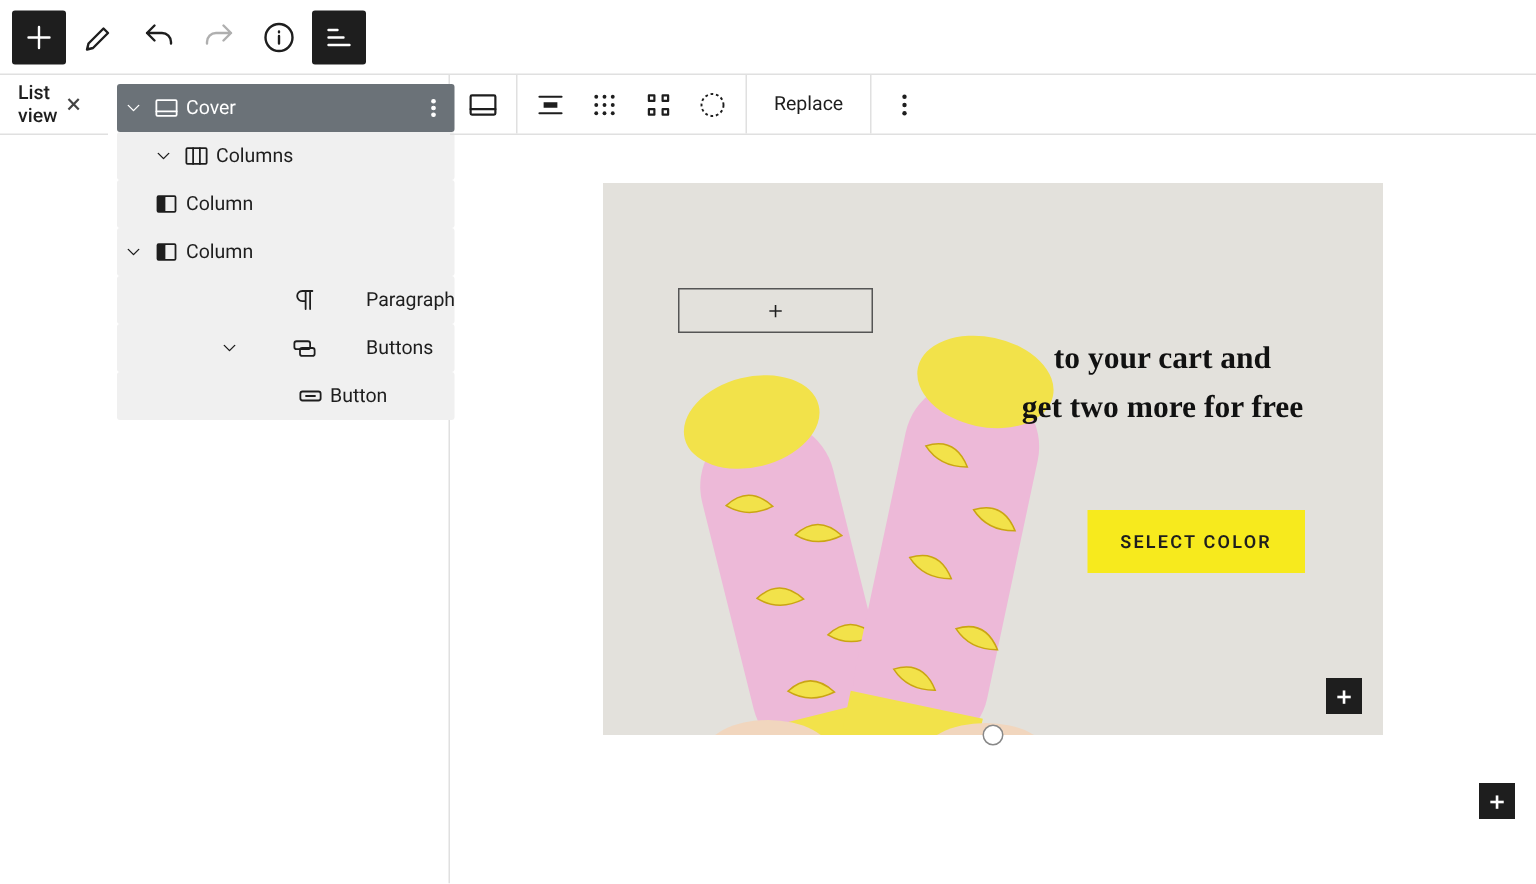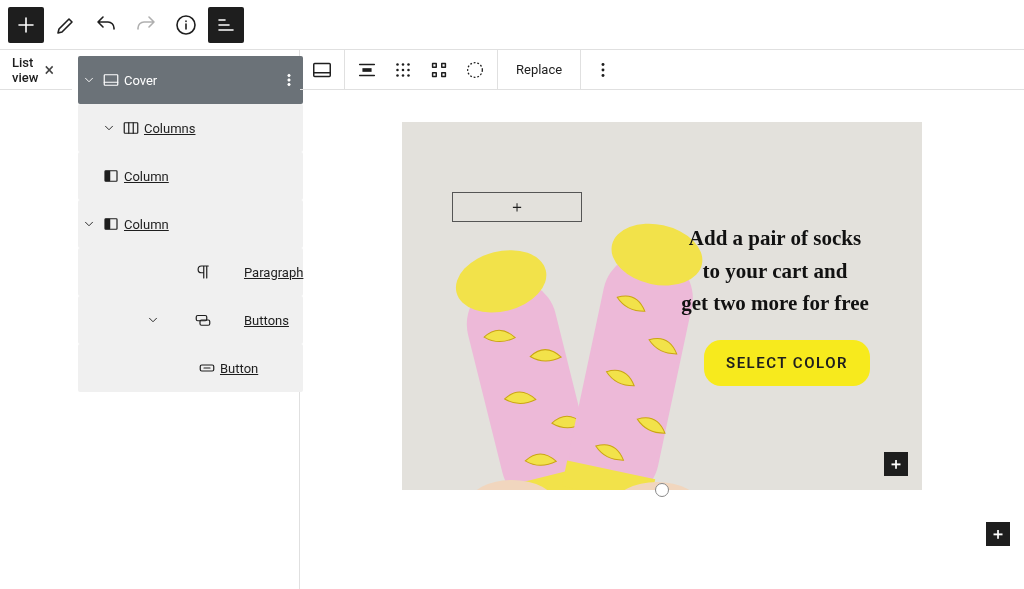--- a/index.html
+++ b/index.html
@@ -13,28 +13,28 @@
   .tb-btn.disabled svg { opacity: .35; }
 
   
   .main { display: flex; height: calc(589px - 50px); }
   .sidebar { width: 300px; border-right: 1px solid #e0e0e0; display: flex; flex-direction: row; }
   .sidebar-header { height: 40px; display: flex; align-items: center; justify-content: space-between; padding: 0 12px; border-bottom: 1px solid #e0e0e0; }
   .sidebar-header-title { font-size: 13px; font-weight: 500; color: #1e1e1e; }
   .close-x { font-size: 18px; line-height: 1; cursor: pointer; padding: 4px 6px; color: #444; }
 
   .tree { padding: 6px 6px 0 6px; }
-  .tree-row { display: flex; align-items: center; height: 48px; border-radius: 2px; position: relative; cursor: pointer; }
+  .tree-row { display: flex; align-items: center; height: 32px; border-radius: 2px; position: relative; cursor: pointer; }
   .tree-row .chevron { width: 22px; display: flex; align-items: center; justify-content: center; }
   .tree-row .ic { width: 22px; display: flex; align-items: center; justify-content: center; }
   .tree-row .lbl { font-size: 13px; padding-left: 2px; }
   .tree-row .more { margin-left: auto; width: 28px; display: flex; align-items: center; justify-content: center; }
   .tree-row.selected { background: #6b7278; color: #fff; }
   .tree-row.selected svg { stroke: #fff; fill: none; }
-  .tree-row.child { background: #f0f0f0; text-decoration: underline; }
+  .tree-row.child { background: #f0f0f0; }
   .indent-1 { padding-left: 20px; }
   .indent-2 { }
   .indent-3 { padding-left: 64px; gap: 28px; }
   .indent-4 { padding-left: 96px; }
 
   
   .canvas-wrap { flex: 1; position: relative; display: flex; flex-direction: column; }
   .block-toolbar { height: 40px; border-bottom: 1px solid #e0e0e0; display: flex; align-items: center; }
   .bt-group { display: flex; align-items: center; height: 100%; border-right: 1px solid #e0e0e0; padding: 0 4px; }
   .bt-btn { width: 36px; height: 36px; display: flex; align-items: center; justify-content: center; cursor: pointer; }
@@ -49,21 +49,21 @@
 
   .cover-columns { position: absolute; left: 0; right: 0; top: 0; bottom: 0; display: flex; }
   .cover-col { flex: 1; position: relative; }
 
   .col-placeholder { position: absolute; top: 70px; left: 50px; width: 130px; height: 30px; border: 1px solid #555; background: rgba(255,255,255,0); display: flex; align-items: center; justify-content: center; }
   .col-placeholder .plus { font-size: 16px; color: #1e1e1e; }
 
   .copy { position: absolute; top: 100px; right: 32px; width: 230px; text-align: center; font-family: Georgia, 'Times New Roman', serif; font-weight: 700; color: #111; }
   .copy .line { font-size: 21px; line-height: 1.55; }
 
-  .cta { position: absolute; top: 218px; right: 52px; background: #f7ea1d; color: #1e1e1e; font-weight: 600; letter-spacing: 1.5px; font-size: 15px; padding: 14px 22px; border-radius: 17px; }
+  .cta { position: absolute; top: 218px; right: 52px; background: #f7ea1d; color: #1e1e1e; font-weight: 600; letter-spacing: 1.5px; font-size: 12px; padding: 14px 22px; }
 
   .inner-add { position: absolute; right: 14px; bottom: 14px; width: 24px; height: 24px; background: #1e1e1e; color: #fff; display: flex; align-items: center; justify-content: center; font-size: 16px; font-weight: 600; }
 
   .focal-handle { position: absolute; left: 50%; bottom: -7px; transform: translateX(-50%); width: 14px; height: 14px; border-radius: 50%; background: #fff; border: 1.5px solid #888; }
 
   .outer-add { position: absolute; right: 14px; top: 432px; width: 24px; height: 24px; background: #1e1e1e; color: #fff; display: flex; align-items: center; justify-content: center; font-size: 16px; font-weight: 600; }
 
   
   .stroke { stroke: #1e1e1e; stroke-width: 1.6; fill: none; stroke-linecap: round; stroke-linejoin: round; }
   .stroke-w { stroke: #fff; stroke-width: 1.6; fill: none; stroke-linecap: round; stroke-linejoin: round; }
@@ -312,21 +312,20 @@
         <div class="cover-columns">
           <div class="cover-col">
             <div class="col-placeholder">
               <span class="plus">＋</span>
             </div>
           </div>
           <div class="cover-col"></div>
         </div>
 
         <div class="copy">
-          <div class="line">Add a pair of socks</div>
           <div class="line">to your cart and</div>
           <div class="line">get two more for free</div>
         </div>
 
         <div class="cta">SELECT COLOR</div>
 
         <div class="inner-add">＋</div>
         <div class="focal-handle"></div>
       </div>
 

